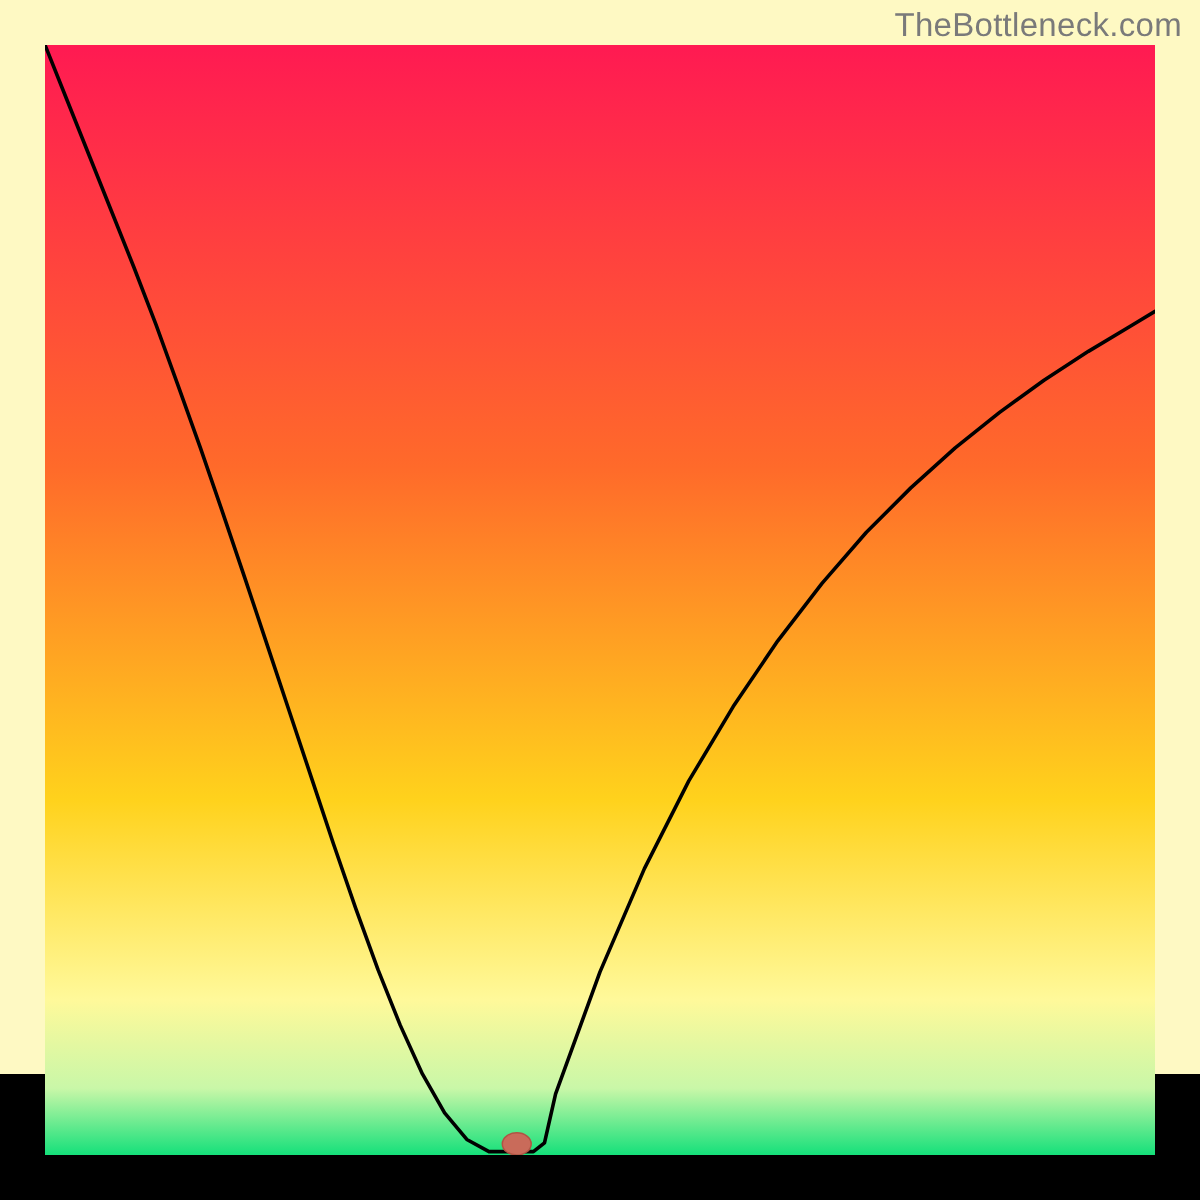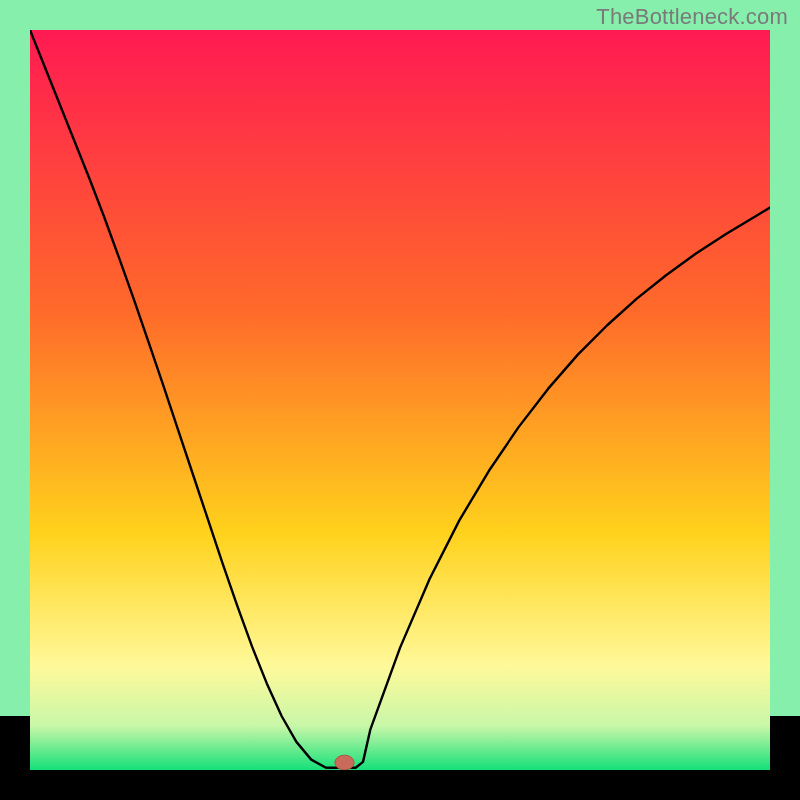--- a/index.html
+++ b/index.html
@@ -8,21 +8,21 @@
     width: 800px;
     height: 800px;
     overflow: hidden;
     background: #000;
     font-family: Arial, Helvetica, sans-serif;
   }
   .frame {
     position: relative;
     width: 800px;
     height: 716px;
-    background: #86efac;
+    background: #fef9c3;
   }
   .plot-area {
     position: absolute;
     left: 30px;
     top: 30px;
     width: 740px;
     height: 740px;
   }
   .watermark {
     position: absolute;

